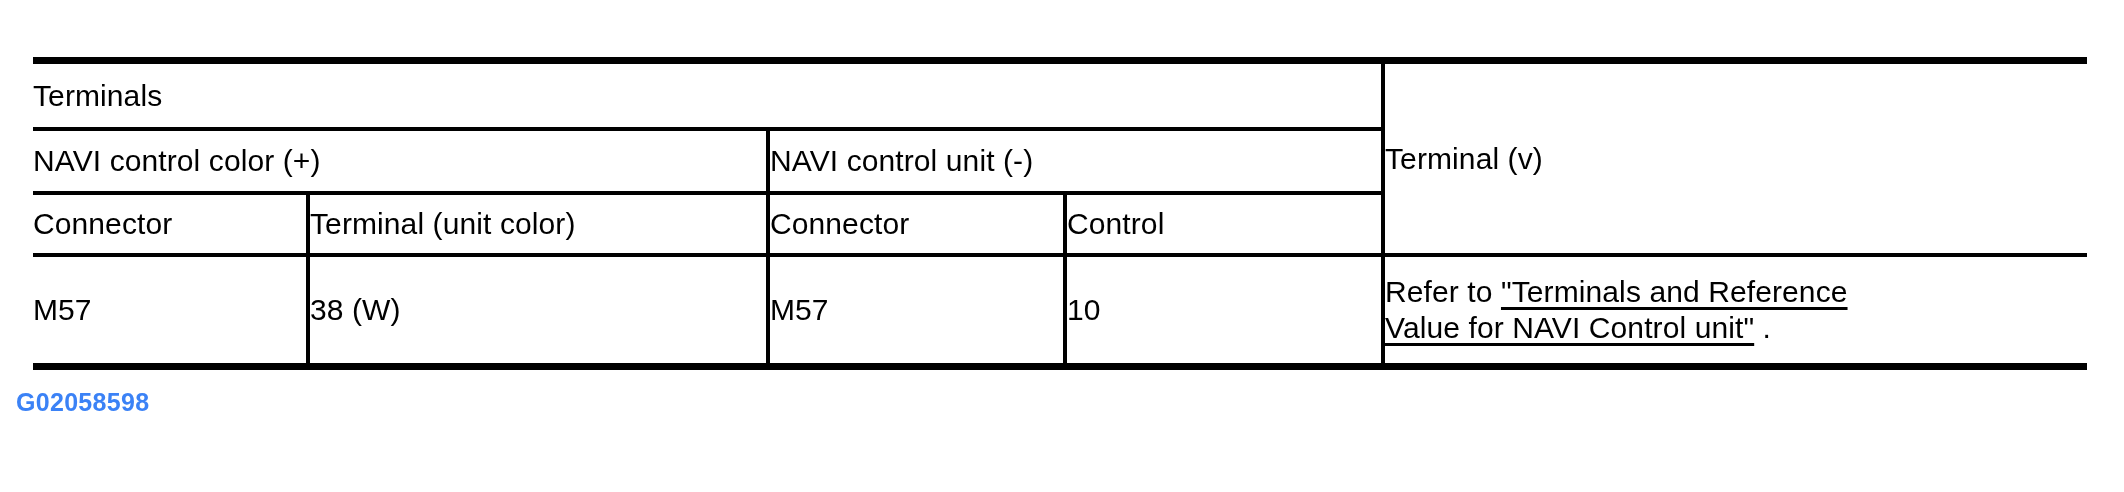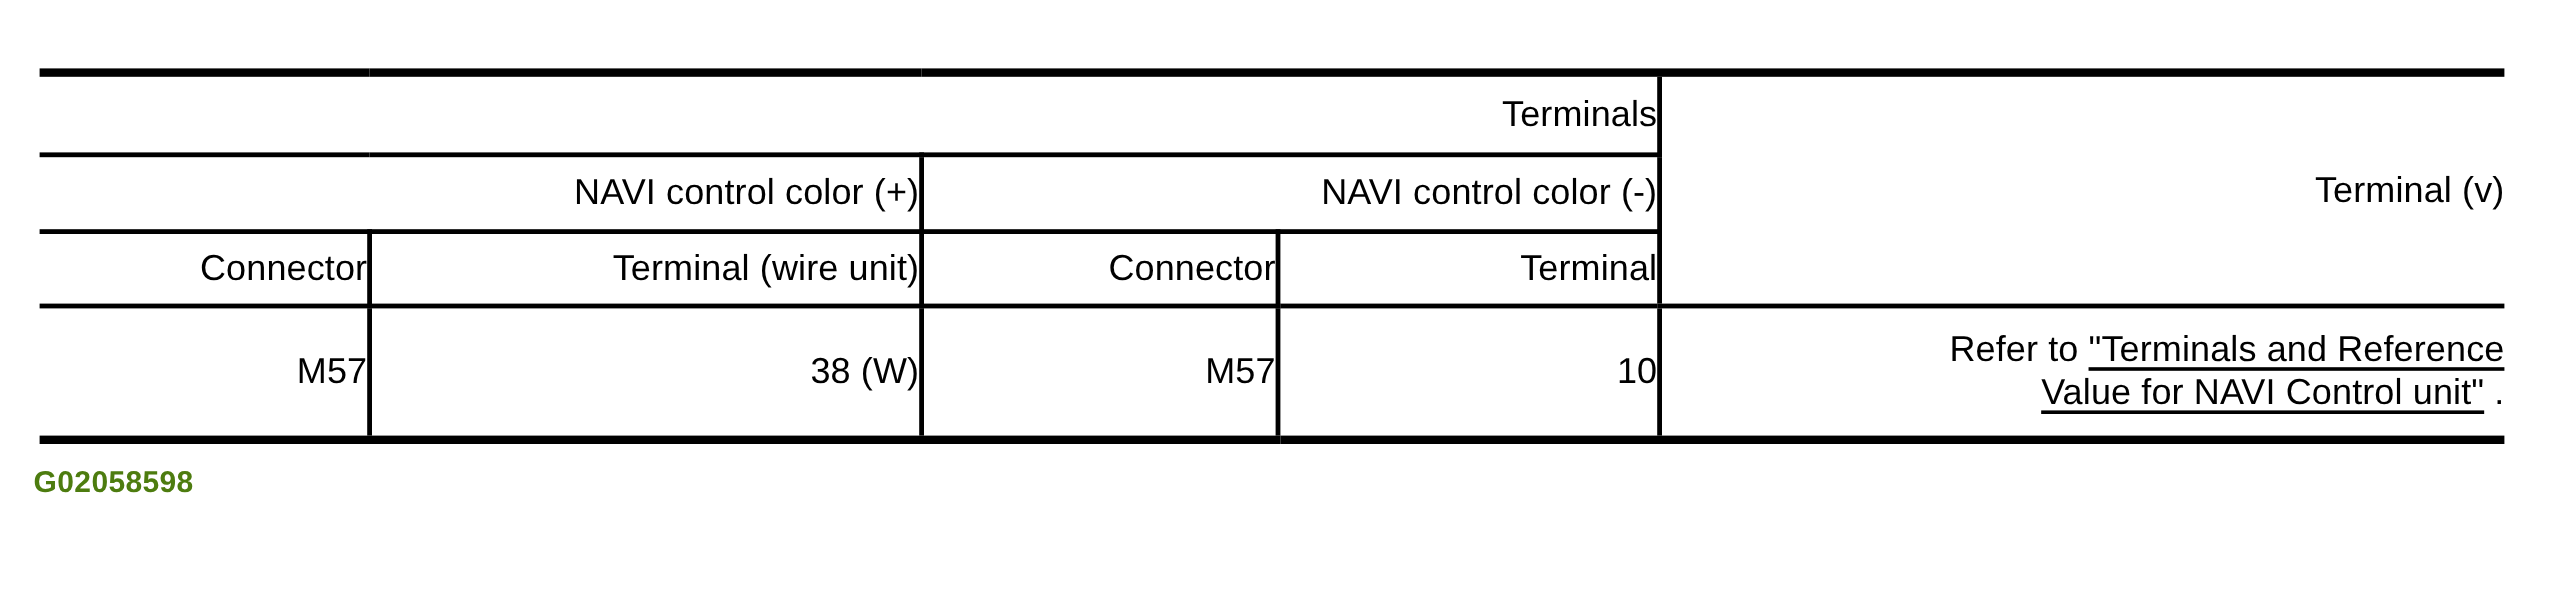--- a/index.html
+++ b/index.html
@@ -31,21 +31,21 @@
     top: 57px;
     width: 2054px;
     border-collapse: collapse;
     table-layout: fixed;
     background: #ffffff;
   }
 
   .spec-table td {
     padding: 0;
     margin: 0;
-    text-align: right;
+    text-align: left;
     vertical-align: middle;
     font-size: 30px;
     line-height: 1.18;
     color: #000000;
     font-weight: 400;
     letter-spacing: 0.1px;
   }
 
   
   .rule-thick-top    { border-top: 7px solid #000; }
@@ -70,26 +70,26 @@
   .ref-link {
     text-decoration: underline;
     text-underline-offset: 5px;
     text-decoration-thickness: 2.5px;
   }
   .ref-tail { text-decoration: none; }
 
   
   .caption {
     position: absolute;
-    left: 28px;
+    left: 16px;
     top: 388px;
     font-size: 25px;
     font-weight: 700;
     letter-spacing: 0.3px;
-    color: #4d7c0f;
+    color: #3b82f6;
     font-family: "Liberation Sans", sans-serif;
   }
 </style>
 </head>
 <body>
 
 <div id="page">
 
   <table class="spec-table">
     <colgroup>
@@ -101,28 +101,28 @@
     </colgroup>
     <tbody>
 
       <tr class="row-terminals">
         <td colspan="4" class="rule-thick-top rule-thin-bottom vsep-right">Terminals</td>
         <td rowspan="3" class="rule-thick-top rule-thin-bottom cell-voltage-head">Terminal (v)</td>
       </tr>
 
       <tr class="row-group">
         <td colspan="2" class="rule-thin-bottom vsep-right">NAVI control color (+)</td>
-        <td colspan="2" class="rule-thin-bottom vsep-right">NAVI control color (-)</td>
+        <td colspan="2" class="rule-thin-bottom vsep-right">NAVI control unit (-)</td>
       </tr>
 
       <tr class="row-subhead">
         <td class="rule-thin-bottom vsep-right">Connector</td>
-        <td class="rule-thin-bottom vsep-right">Terminal (wire unit)</td>
+        <td class="rule-thin-bottom vsep-right">Terminal (unit color)</td>
         <td class="rule-thin-bottom vsep-right">Connector</td>
-        <td class="rule-thin-bottom vsep-right">Terminal</td>
+        <td class="rule-thin-bottom vsep-right">Control</td>
       </tr>
 
       <tr class="row-data">
         <td class="rule-thick-bottom vsep-right">M57</td>
         <td class="rule-thick-bottom vsep-right">38 (W)</td>
         <td class="rule-thick-bottom vsep-right">M57</td>
         <td class="rule-thick-bottom vsep-right">10</td>
         <td class="rule-thick-bottom ref-cell">
           <div class="ref-line"><span>Refer to </span><span class="ref-link">"Terminals and Reference </span></div>
           <div class="ref-line"><span class="ref-link">Value for NAVI Control unit"</span><span class="ref-tail"> .</span></div>

